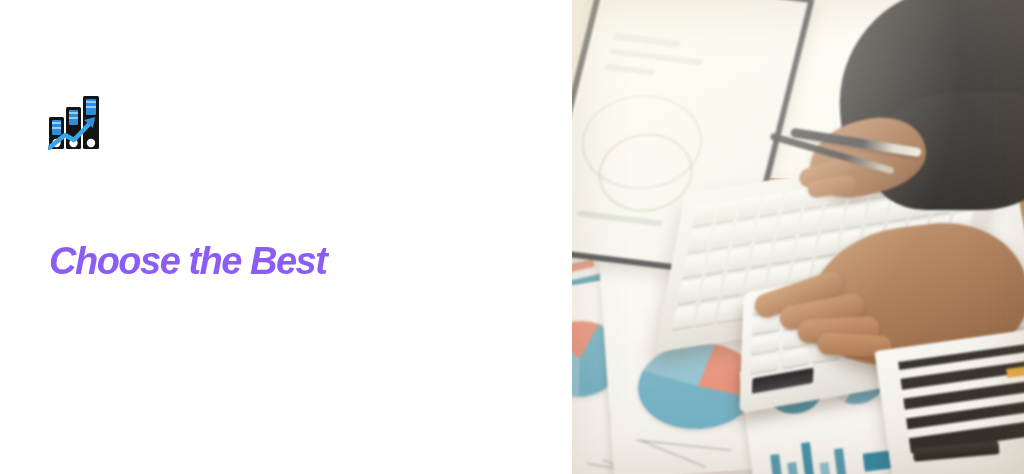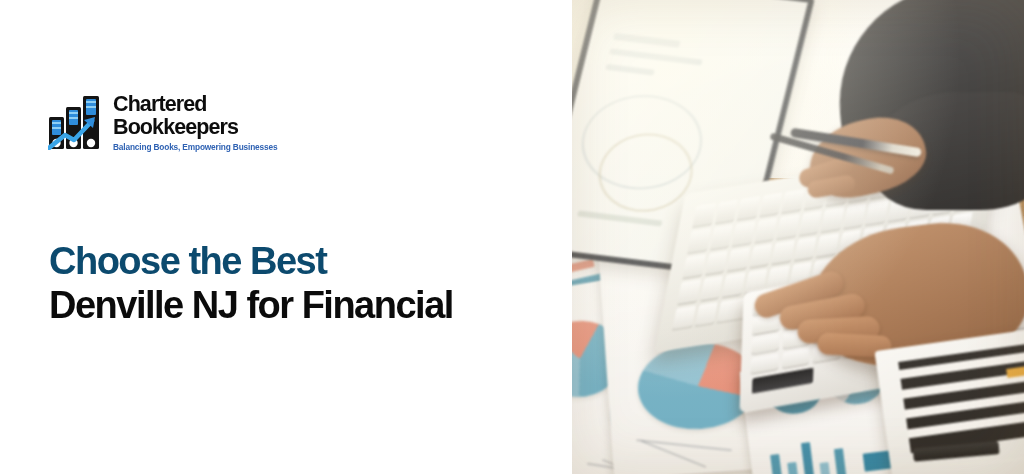--- a/index.html
+++ b/index.html
@@ -68,21 +68,21 @@
     width:470px;
   }
   .hl-line {
     font-family:"Liberation Sans", sans-serif;
     font-weight:bold;
     font-size:38px;
     line-height:44px;
     letter-spacing:-1.5px;
     white-space:nowrap;
   }
-  .hl-blue  { color:#0c4a6e; }
+  .hl-blue  { color:#8b5cf6;font-style:italic; }
   .hl-black { color:#0b0b0b; }
 
   
   .photo-panel {
     position:absolute;
     left:572px; top:0;
     width:452px; height:474px;
     overflow:hidden;
     background:#f3efe9;
   }
@@ -382,30 +382,24 @@
 
           <circle cx="8.5" cy="53" r="4.2" fill="#ffffff"></circle>
           <circle cx="25.5" cy="53" r="4.2" fill="#ffffff"></circle>
           <circle cx="43" cy="53" r="4.2" fill="#ffffff"></circle>
 
           <path d="M1 58 L17 45 L26 50 L44 31" stroke="#3aa5e8" stroke-width="4.6" fill="none" stroke-linecap="round" stroke-linejoin="round"></path>
           <path d="M36 30 L47 27 L45 38 Z" fill="#2f8ddb"></path>
         </svg>
       </div>
 
-      <div class="logo-words">
-        <div class="logo-line">Chartered</div>
-        <div class="logo-line">Bookkeepers</div>
-        <div class="logo-tagline">Balancing Books, Empowering Businesses</div>
-      </div>
     </div>
 
     <div class="headline">
       <div class="hl-line hl-blue">Choose the Best</div>
-      <div class="hl-line hl-black">Denville NJ for Financial</div>
     </div>
   </div>
 
   <div class="photo-panel">
     <div class="photo-stage">
 
       <div class="bg-wash"></div>
       <div class="window-glow blur-hard"></div>
       <div class="window-frame blur-mid"></div>
       <div class="window-frame2 blur-mid"></div>

